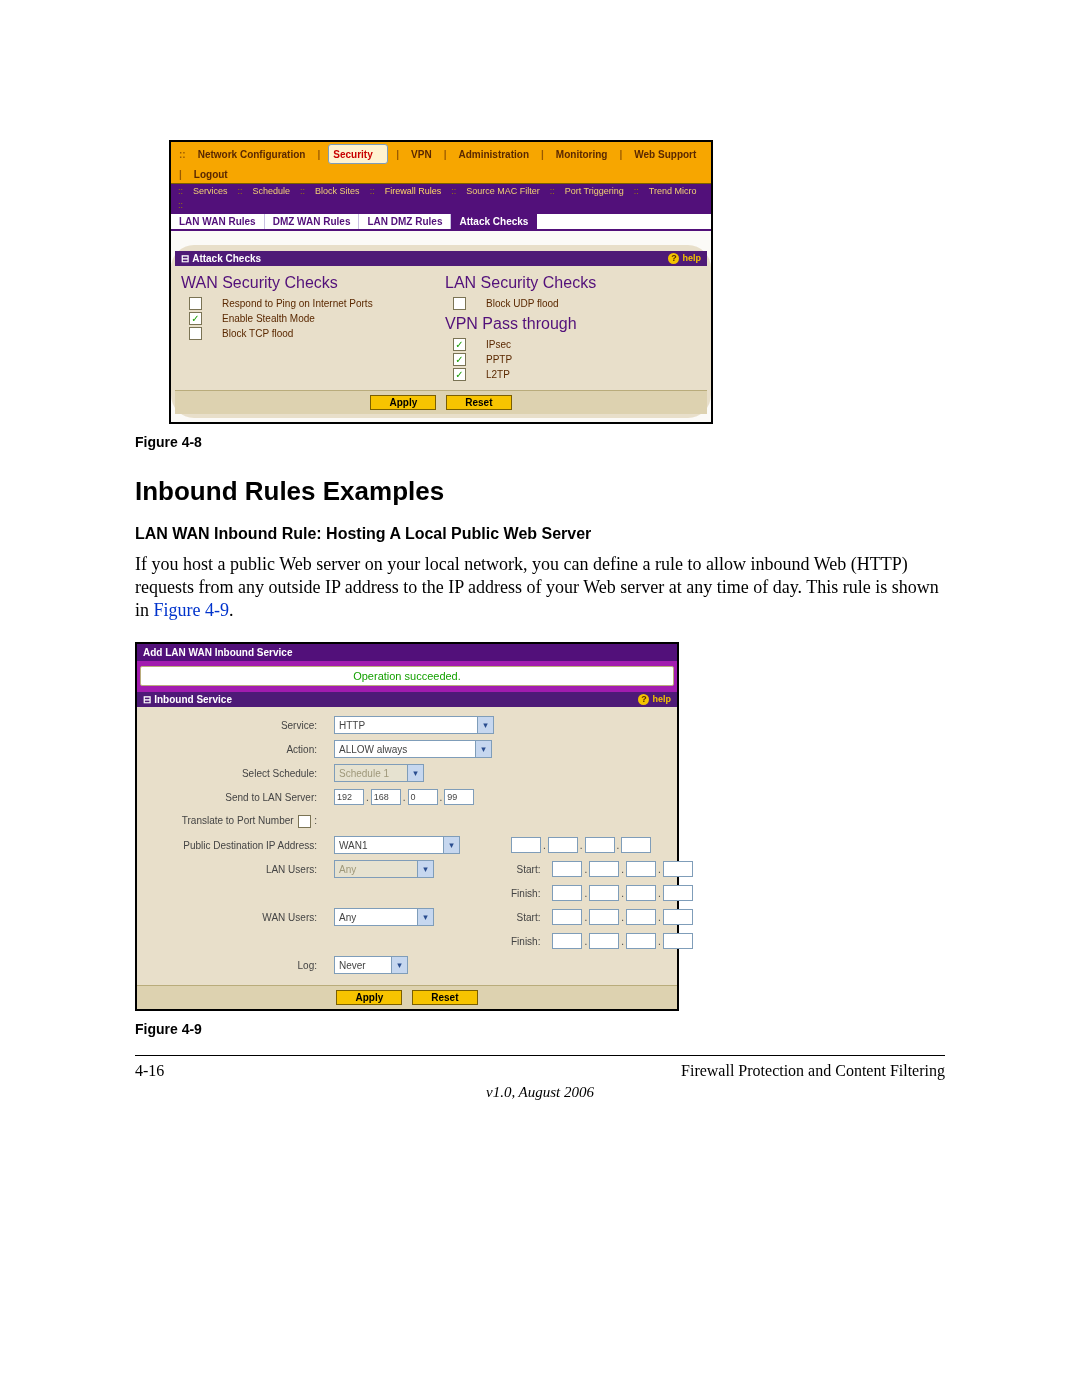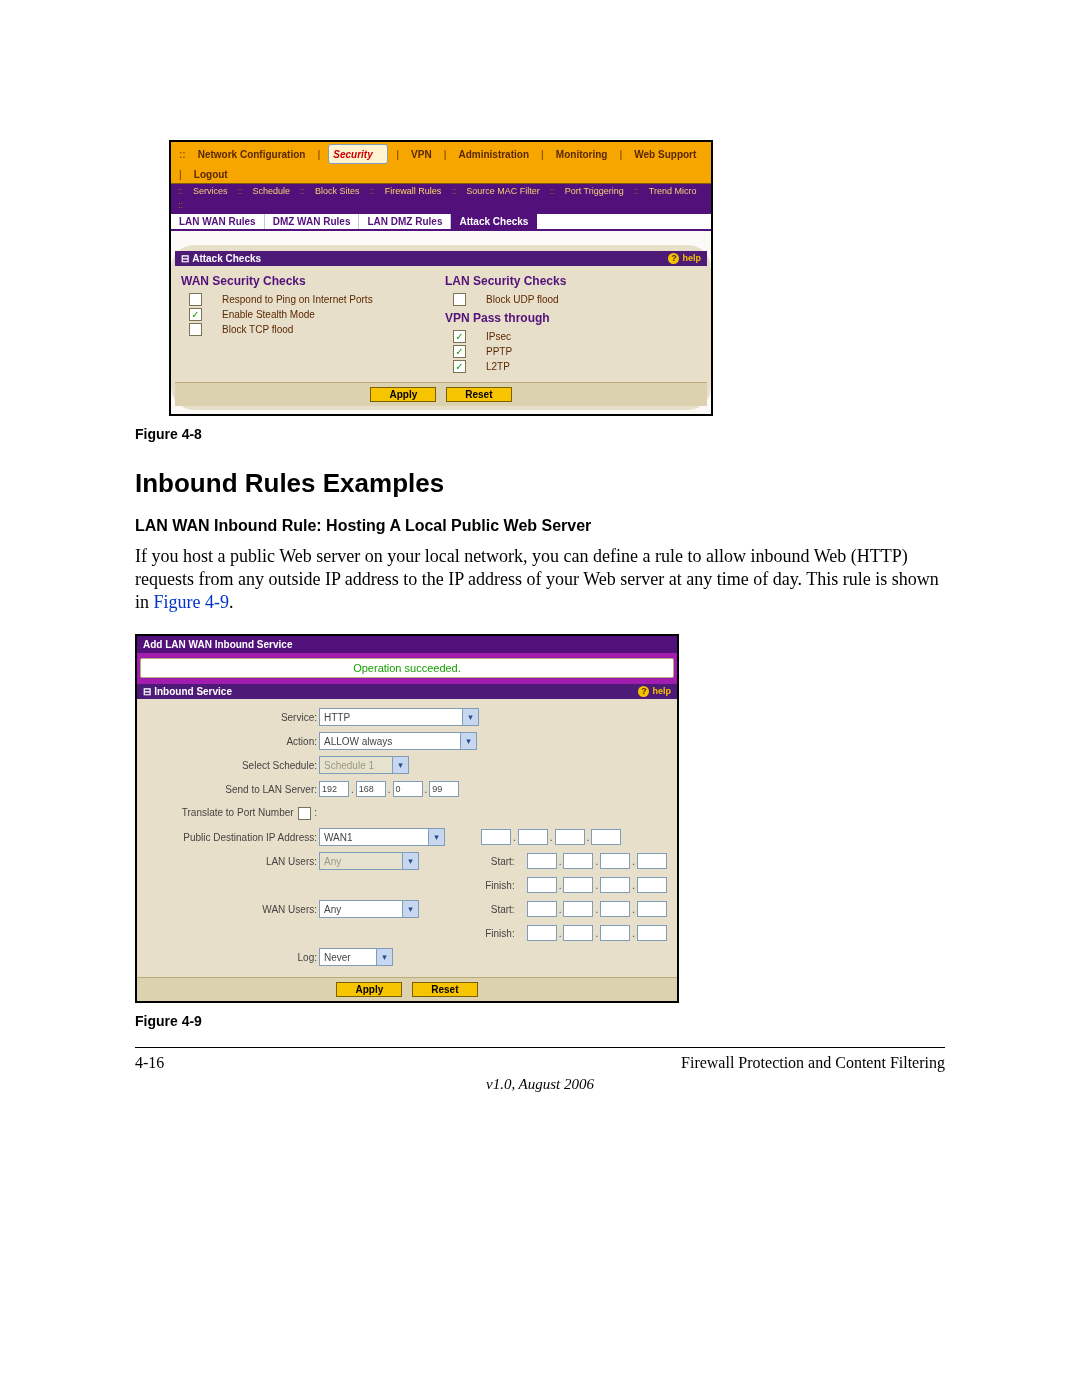--- a/index.html
+++ b/index.html
@@ -41,21 +41,21 @@
     align-items: center;
     padding: 2px 4px;
     color: #5a2800;
     font-weight: bold;
     font-size: 10px;
     gap: 4px;
     flex-wrap: wrap;
   }
   .navbar span { padding: 1px 4px; font-family: Arial, sans-serif; }
   .sep { color: #5a2800; opacity: .6; }
-  .navbar .sel { background: #fff3d0; color: #c80000; border-radius: 3px; font-style: italic; }
+  .navbar .sel { background: #fff3d0; color: #c80000; border-radius: 3px; }
   .subnav {
     display: flex;
     background: #52107a;
     color: #f0d074;
     padding: 2px 4px;
     font-size: 9px;
     gap: 4px;
     flex-wrap: wrap;
     align-items: center;
   }
@@ -106,21 +106,21 @@
     background: #f3c300;
     color: #5a2800;
     font-weight: bold;
     text-align: center;
     line-height: 11px;
     font-size: 9px;
     margin-right: 3px;
   }
   .twocol { display: flex; gap: 8px; padding: 4px 6px 8px; color: #5a2800; }
   .col { flex: 1; }
-  .colhead { color: #52107a; font-weight: bold; font-size: 12px; margin-bottom: 4px; }
+  .colhead { color: #52107a; font-weight: normal; font-size: 16px; margin-bottom: 4px; }
   .chk {
     display: flex;
     align-items: center;
     gap: 20px;
     font-size: 10px;
     padding: 1px 0 1px 8px;
   }
   .cb {
     width: 11px; height: 11px;
     border: 1px solid #7a7354;
@@ -190,21 +190,21 @@
     display: flex;
     justify-content: space-between;
     align-items: center;
     margin: 6px 0 0;
   }
   .formgrid {
     background: #e8dfca;
     display: grid;
     grid-template-columns: 170px 160px 1fr;
     grid-auto-rows: 20px;
-    gap: 4px 2px;
+    gap: 4px 17px;
     padding: 8px 10px 10px;
     align-items: center;
     color: #444;
     font-size: 10px;
   }
   .lab { text-align: right; color: #444; }
   .sel {
     border: 1px solid #7f9db9;
     background: #fff;
     height: 16px;

